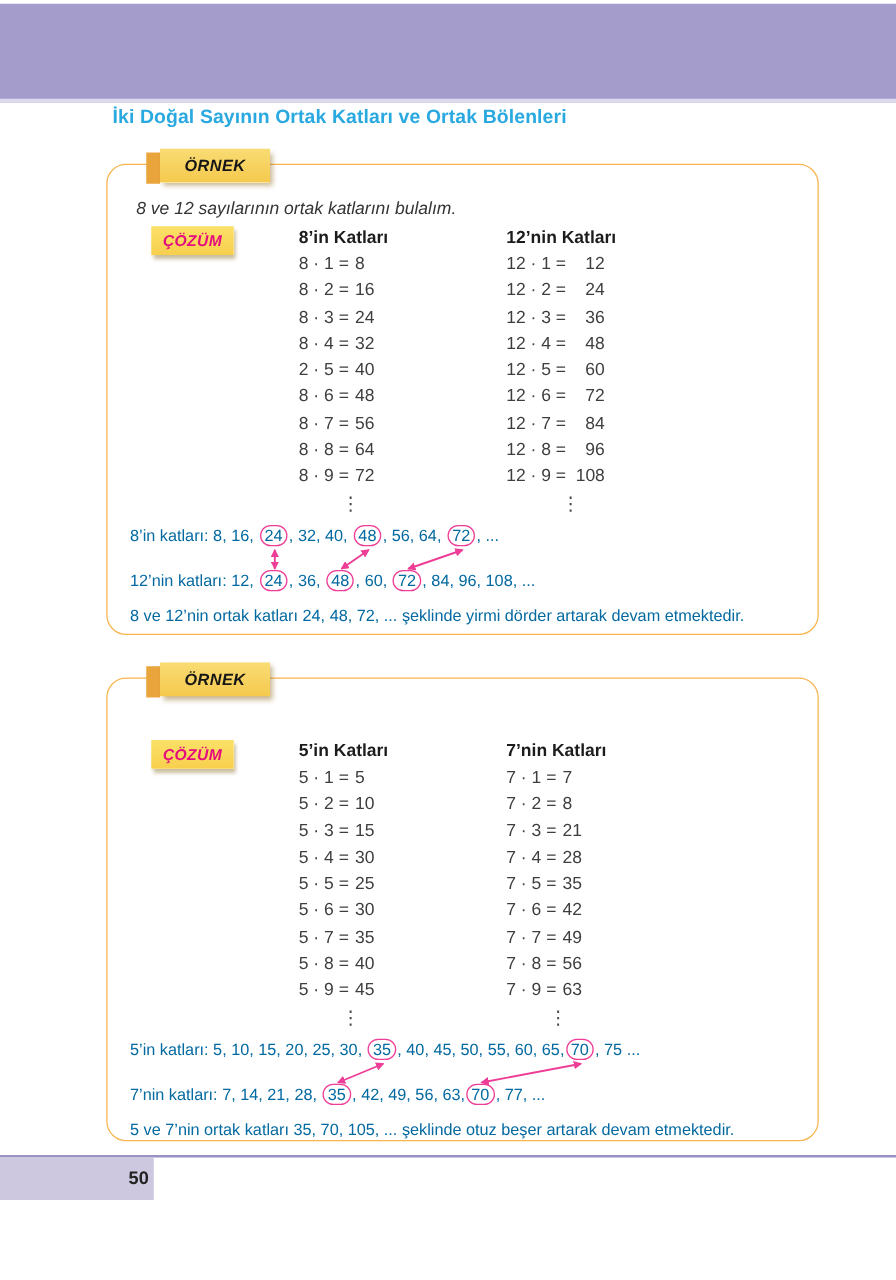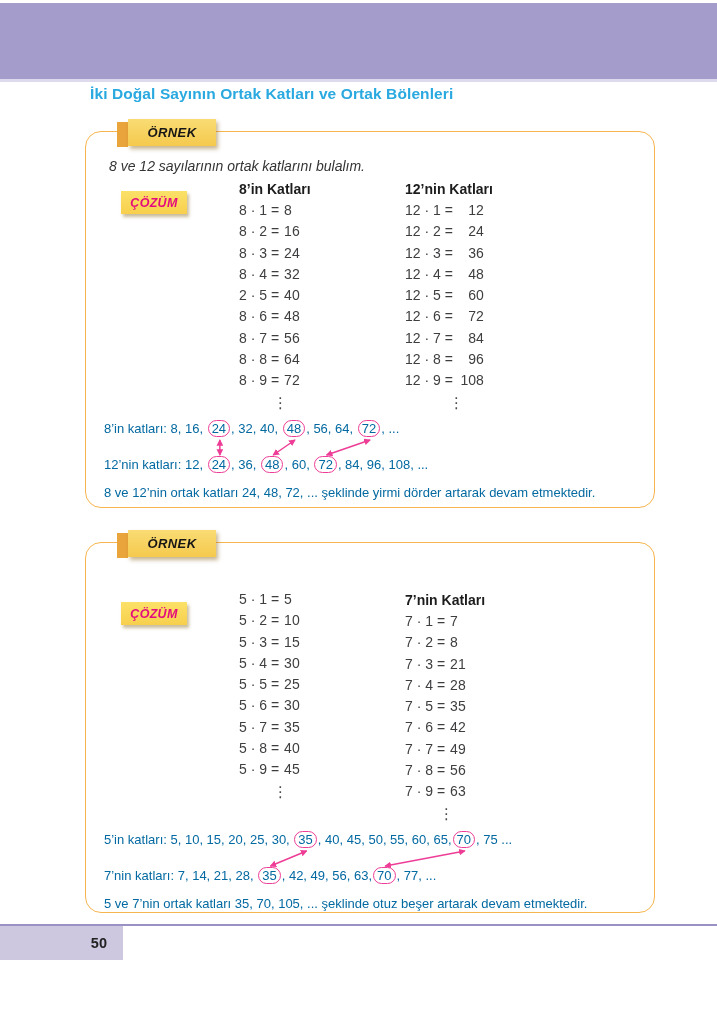--- a/index.html
+++ b/index.html
@@ -19,21 +19,21 @@
 
   .tab{position:absolute;left:-5px;top:-14px;display:flex;align-items:center;margin-left:36px;}
   .tab-edge{width:11px;height:25px;margin-top:4px;background:#eaa43c;}
   .tab-main{width:88px;height:27px;background:linear-gradient(180deg,#f9dc74,#f5c94d);
             box-shadow:2px 3px 4px rgba(130,90,10,.45);display:flex;align-items:center;
             justify-content:center;font-style:italic;font-weight:bold;font-size:13px;color:#161616;
             letter-spacing:.4px;}
 
   .question{position:absolute;left:23px;top:26px;font-style:italic;font-size:14px;color:#343436;}
 
-  .solution-label{position:absolute;left:35px;top:59px;width:66px;height:23px;
+  .solution-label{position:absolute;left:35px;top:49px;width:66px;height:23px;
                   background:linear-gradient(180deg,#fbe168,#f8cf4d);
                   box-shadow:2px 3px 3px rgba(120,90,10,.4);
                   display:flex;align-items:center;justify-content:center;
                   font-style:italic;font-weight:bold;font-size:12.5px;color:#e40b7e;
                   letter-spacing:.3px;}
 
   .tbl{position:absolute;top:46px;width:160px;}
   .tbl-a{left:153px;}
   .tbl-b{left:319px;}
   .t-header{font-weight:bold;font-size:14px;color:#1c1c1c;height:22px;line-height:22px;}
@@ -51,21 +51,21 @@
   .plain{display:inline;}
   .circled{display:inline-block;border:1.5px solid #ee3d96;border-radius:10px;
            padding:0 3px;margin:0 1px;line-height:15px;}
 
   svg.arrows{position:absolute;left:0;top:0;width:100%;height:100%;pointer-events:none;
              overflow:visible;}
   svg.arrows line{stroke:#ee3d96;stroke-width:1.5;}
 
   .footer-rule{position:absolute;left:0;top:924px;width:717px;height:2px;background:#9a92c4;}
   .page-strip{position:absolute;left:0;top:926px;width:123px;height:34px;background:#cdc8df;
-              display:flex;align-items:center;justify-content:flex-end;padding-right:16px;
+              display:flex;align-items:center;justify-content:flex-end;padding-right:4px;
               box-sizing:border-box;}
   .page-num{font-weight:bold;font-size:14.5px;color:#222;}
 </style>
 </head>
 <body>
 
 <div id="page">
 
   <svg width="0" height="0" style="position:absolute">
     <defs>
@@ -197,20 +197,21 @@
   <div class="card card2">
     <div class="tab">
       <div class="tab-edge"></div>
       <div class="tab-main">ÖRNEK</div>
     </div>
 
 
     <div class="solution-label">ÇÖZÜM</div>
 
     <div class="tbl tbl-a">
+      <div class="t-header">5’in Katları</div>
       <div>
 
       <div class="trow">
           <span class="expr">5 · 1 =</span>
           <span class="val">5</span>
         </div>
           <div class="trow">
           <span class="expr">5 · 2 =</span>
           <span class="val">10</span>
         </div>

